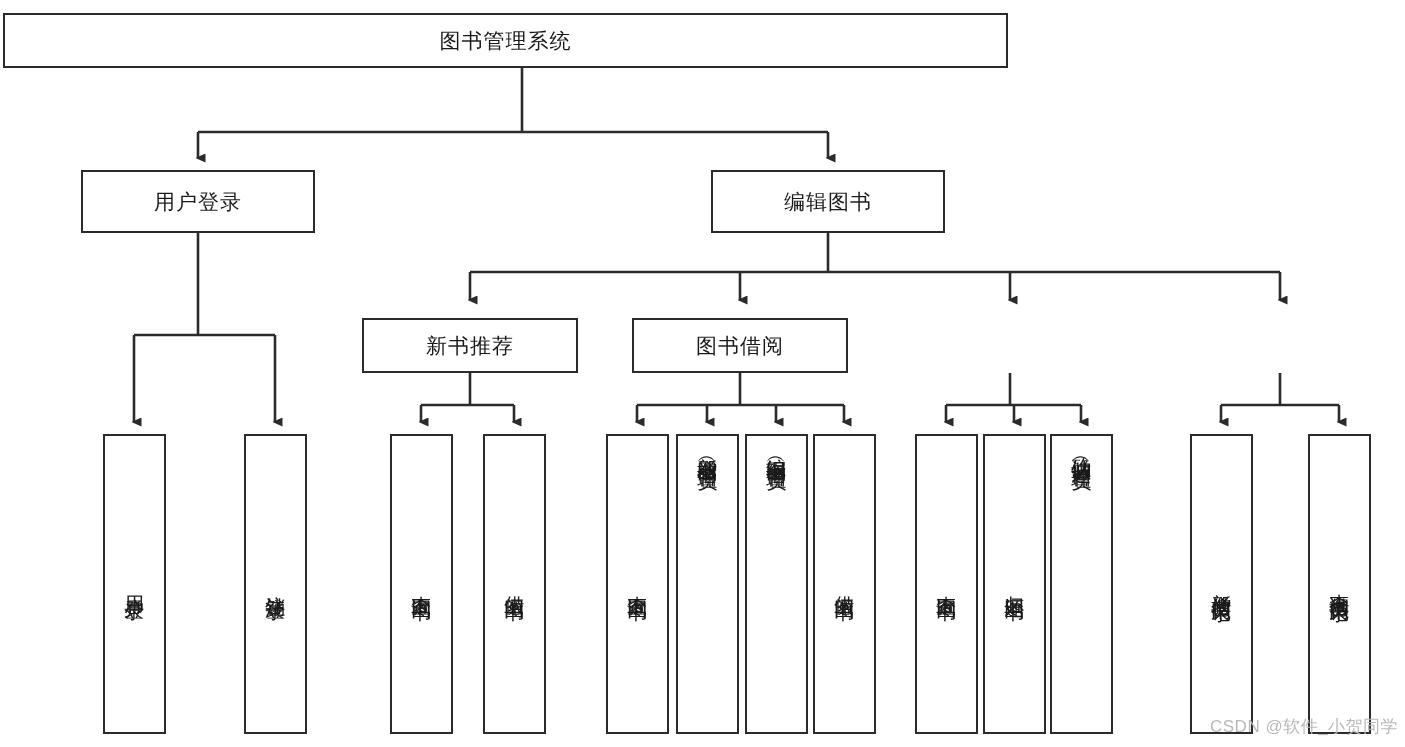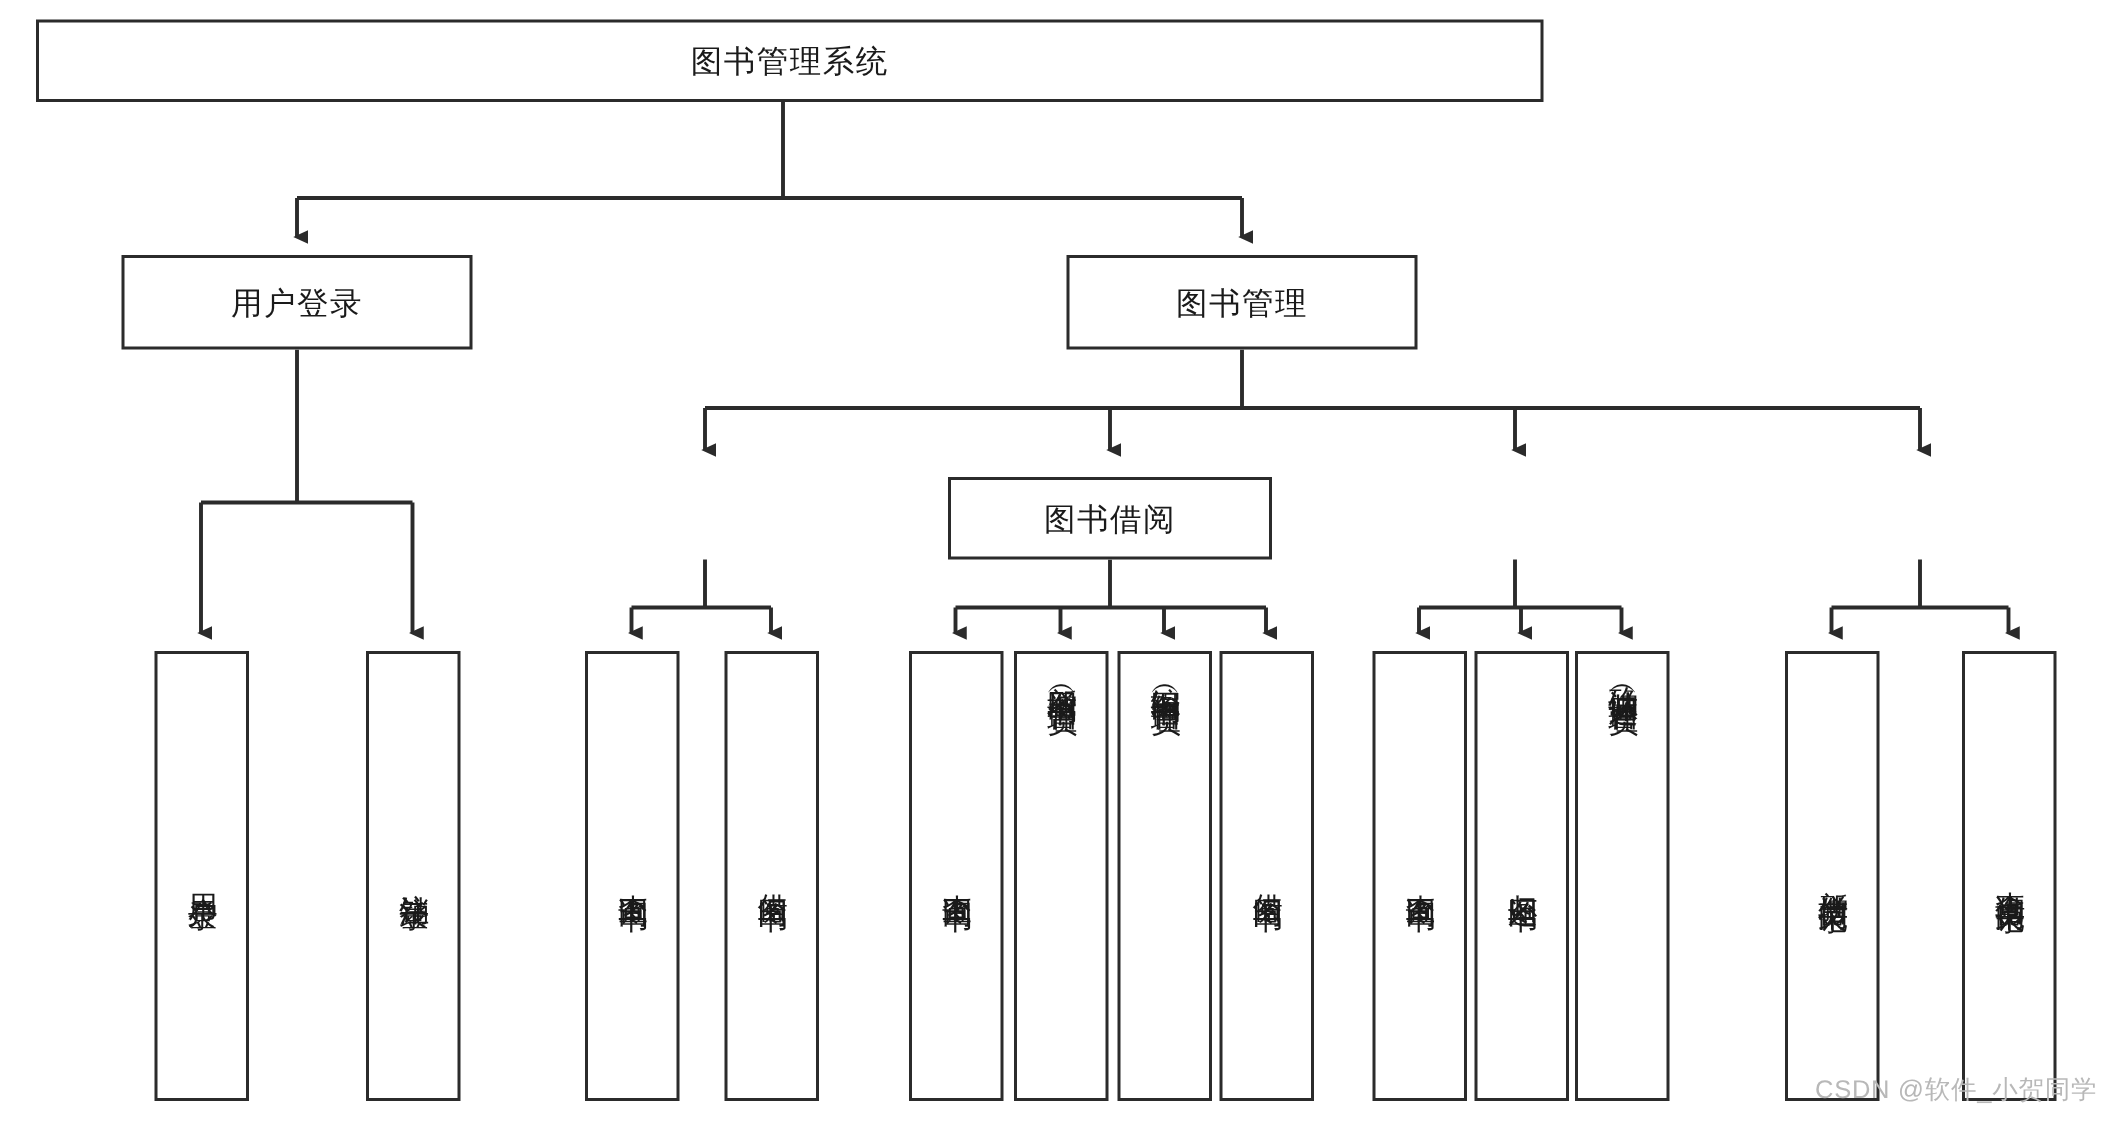--- a/index.html
+++ b/index.html
@@ -114,31 +114,34 @@
       <path d="M1014,405 L1014,422" marker-end="url(#arrow)"></path>
       <path d="M1081,405 L1081,422" marker-end="url(#arrow)"></path>
 
       <path d="M1280,373 L1280,405"></path>
       <path d="M1221,405 L1339,405"></path>
       <path d="M1221,405 L1221,422" marker-end="url(#arrow)"></path>
       <path d="M1339,405 L1339,422" marker-end="url(#arrow)"></path>
     </g>
   </svg>
 
-  <div class="node horizontal" style="left:24px; top:13px; width:1005px; height:55px;">
+  <div class="node horizontal" style="left:3px; top:13px; width:1005px; height:55px;">
     <span>图书管理系统</span>
   </div>
 
   <div class="node horizontal" style="left:81px; top:170px; width:234px; height:63px;">
     <span>用户登录</span>
   </div>
   <div class="node horizontal" style="left:711px; top:170px; width:234px; height:63px;">
-    <span>图书管理</span>
+    <span>编辑图书</span>
   </div>
 
+  <div class="node horizontal" style="left:362px; top:318px; width:216px; height:55px;">
+    <span>新书推荐</span>
+  </div>
   <div class="node horizontal" style="left:632px; top:318px; width:216px; height:55px;">
     <span>图书借阅</span>
   </div>
 
   <div class="node leaf centered" style="left:103px; top:434px; width:63px; height:300px;">
     <span class="vlabel">用户登录</span>
   </div>
   <div class="node leaf centered" style="left:244px; top:434px; width:63px; height:300px;">
     <span class="vlabel">注销登录</span>
   </div>

